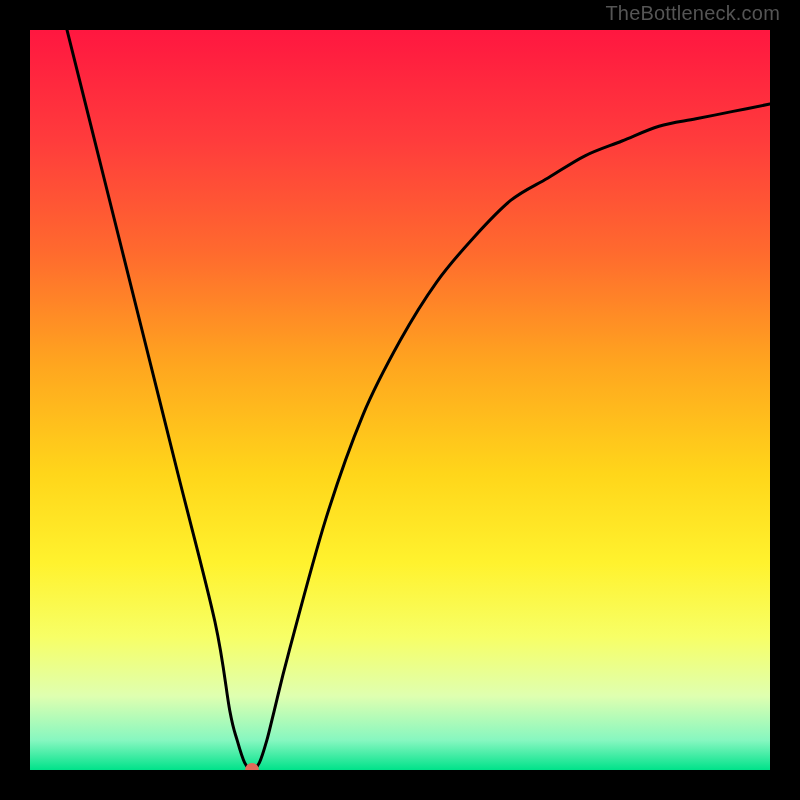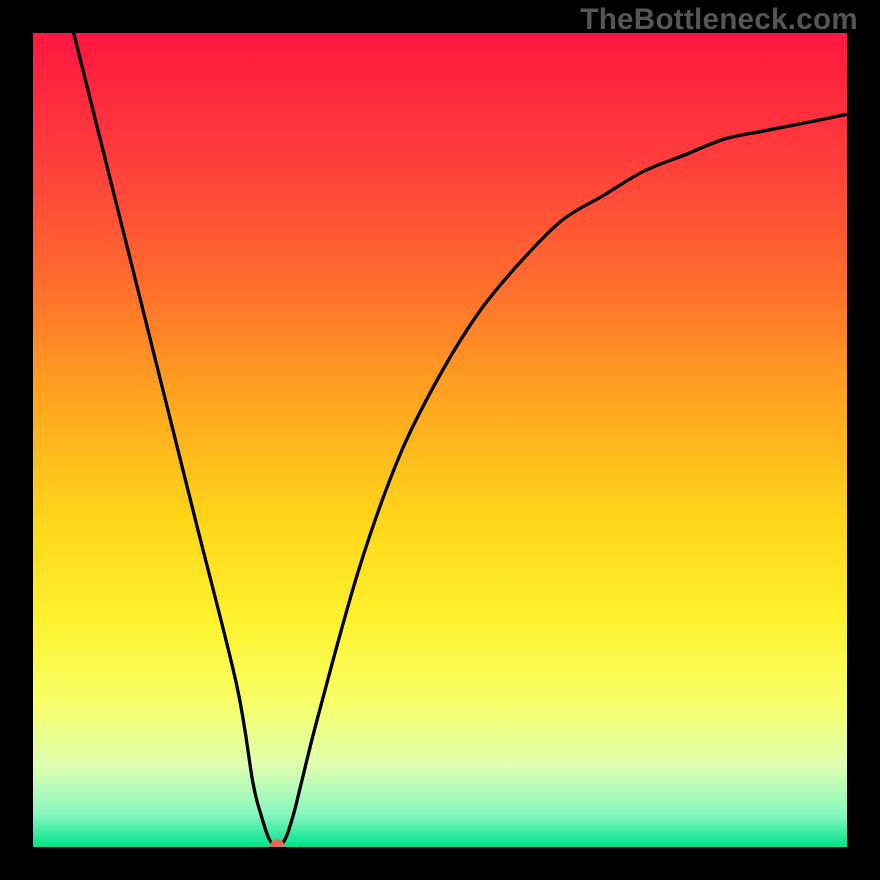--- a/index.html
+++ b/index.html
@@ -15,22 +15,22 @@
     width: 800px;
     height: 800px;
     background: #000;
     position: relative;
   }
   .watermark {
     position: absolute;
     top: 2px;
     right: 20px;
     color: #555;
-    font-size: 27px;
-    font-weight: 700;
+    font-size: 20px;
+    font-weight: 400;
     letter-spacing: 0.2px;
     user-select: none;
   }
   .plot-wrap {
     position: absolute;
     left: 30px;
     top: 30px;
     width: 740px;
     height: 740px;
   }

